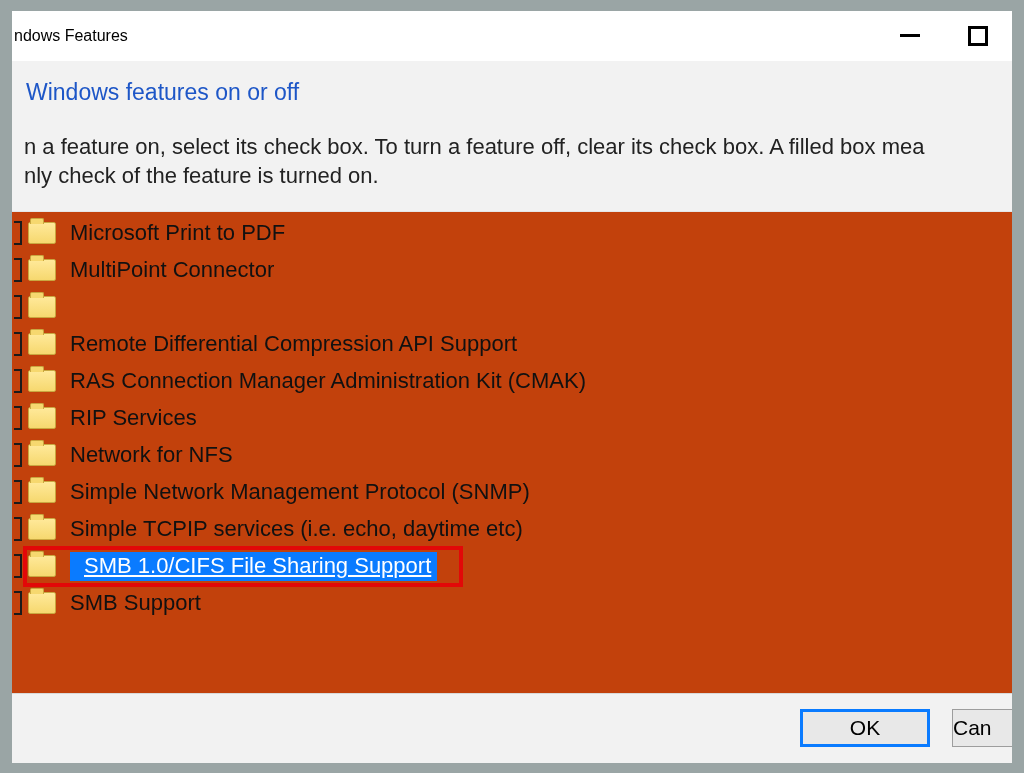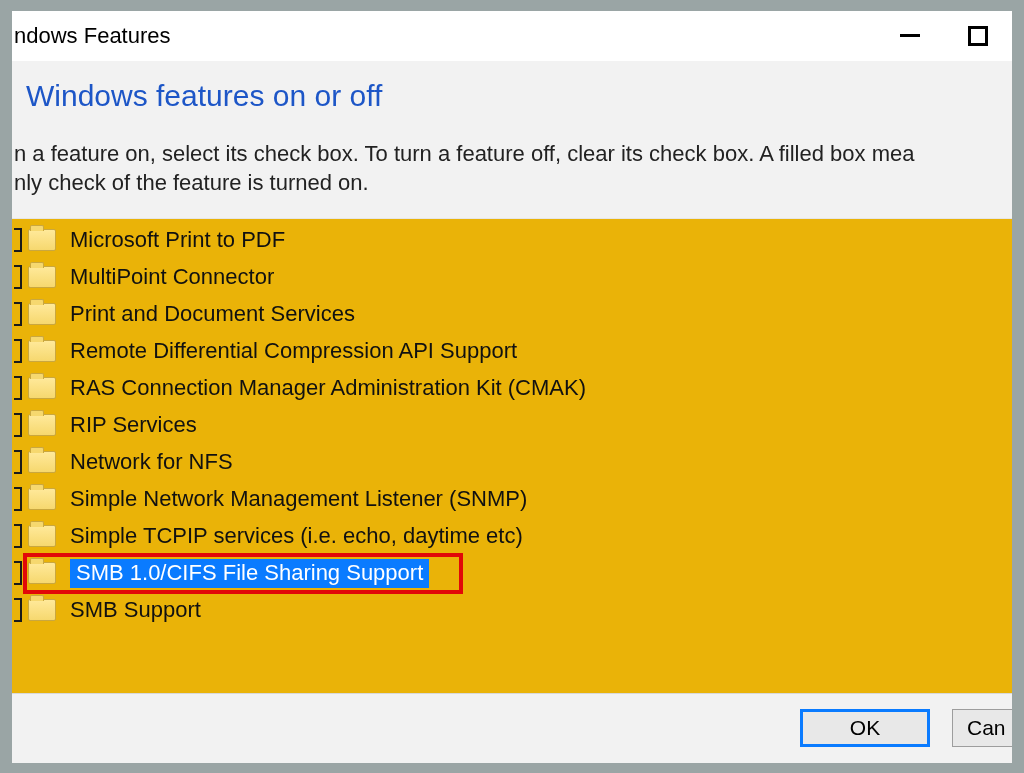--- a/index.html
+++ b/index.html
@@ -20,21 +20,21 @@
     position: relative;
     overflow: hidden;
   }
   .titlebar {
     height: 50px;
     background: #fff;
     display: flex;
     align-items: center;
     justify-content: space-between;
     padding: 0 0 0 0px;
-    font-size: 22px;
+    font-size: 16px;
     color: #000;
   }
   .titlebar .title {
     padding-left: 2px;
   }
   .win-controls {
     display: flex;
     align-items: center;
     gap: 48px;
     padding-right: 24px;
@@ -45,34 +45,34 @@
   .max-icon {
     width: 20px; height: 20px; border: 3px solid #000; display: inline-block;
   }
   .header-band {
     background: #f2f2f2;
     padding: 18px 0 20px 0;
     border-bottom: 1px solid #e6e6e6;
   }
   .heading {
     color: #1d56c7;
-    font-size: 30px;
+    font-size: 23px;
     font-weight: 400;
     padding-left: 14px;
     padding-bottom: 26px;
   }
   .desc {
     color: #222;
     font-size: 22px;
     line-height: 1.35;
-    padding-left: 2px;
+    padding-left: 12px;
     padding-right: 4px;
   }
   .list-area {
-    background: #eab308;
+    background: #c2410c;
     height: 492px;
     overflow: hidden;
     padding-top: 3px;
   }
   .item {
     display: flex;
     align-items: center;
     height: 37px;
     padding-left: 2px;
     font-size: 22px;
@@ -101,21 +101,22 @@
     width: 12px; height: 5px;
     background: #f6d86f;
     border: 1px solid #c9a740;
     border-bottom: none;
     border-radius: 2px 2px 0 0;
   }
   .item .label { color: #111; white-space: nowrap; }
   .item.selected .label {
     background: #0a7bff;
     color: #fff;
-    padding: 1px 6px 2px 6px;
+    padding: 1px 6px 2px 14px;
+    text-decoration: underline;
   }
   .red-box {
     position: absolute;
     border: 4px solid #e20808;
     left: 11px;
     width: 440px;
     height: 41px;
     top: -2px;
     pointer-events: none;
   }
@@ -145,21 +146,21 @@
   }
   .btn.primary {
     border: 3px solid #0a7bff;
     background: #e8e8e8;
   }
   .btn.cut {
     border-right: none;
     min-width: 60px;
     padding-right: 0;
     justify-content: flex-start;
-    padding-left: 14px;
+    padding-left: 0;
   }
 </style>
 </head>
 <body>
 
 <div class="window">
 
   <div class="titlebar">
     <span class="title">ndows Features</span>
     <div class="win-controls">
@@ -183,21 +184,20 @@
         <span class="label">Microsoft Print to PDF</span>
       </div>
       <div class="item">
         <span class="cb-frag"></span>
         <span class="folder"></span>
         <span class="label">MultiPoint Connector</span>
       </div>
       <div class="item">
         <span class="cb-frag"></span>
         <span class="folder"></span>
-        <span class="label">Print and Document Services</span>
       </div>
       <div class="item">
         <span class="cb-frag"></span>
         <span class="folder"></span>
         <span class="label">Remote Differential Compression API Support</span>
       </div>
       <div class="item">
         <span class="cb-frag"></span>
         <span class="folder"></span>
         <span class="label">RAS Connection Manager Administration Kit (CMAK)</span>
@@ -208,21 +208,21 @@
         <span class="label">RIP Services</span>
       </div>
       <div class="item">
         <span class="cb-frag"></span>
         <span class="folder"></span>
         <span class="label">Network for NFS</span>
       </div>
       <div class="item">
         <span class="cb-frag"></span>
         <span class="folder"></span>
-        <span class="label">Simple Network Management Listener (SNMP)</span>
+        <span class="label">Simple Network Management Protocol (SNMP)</span>
       </div>
       <div class="item">
         <span class="cb-frag"></span>
         <span class="folder"></span>
         <span class="label">Simple TCPIP services (i.e. echo, daytime etc)</span>
       </div>
       <div class="item selected">
         <span class="cb-frag"></span>
         <span class="folder"></span>
         <span class="label">SMB 1.0/CIFS File Sharing Support</span>

